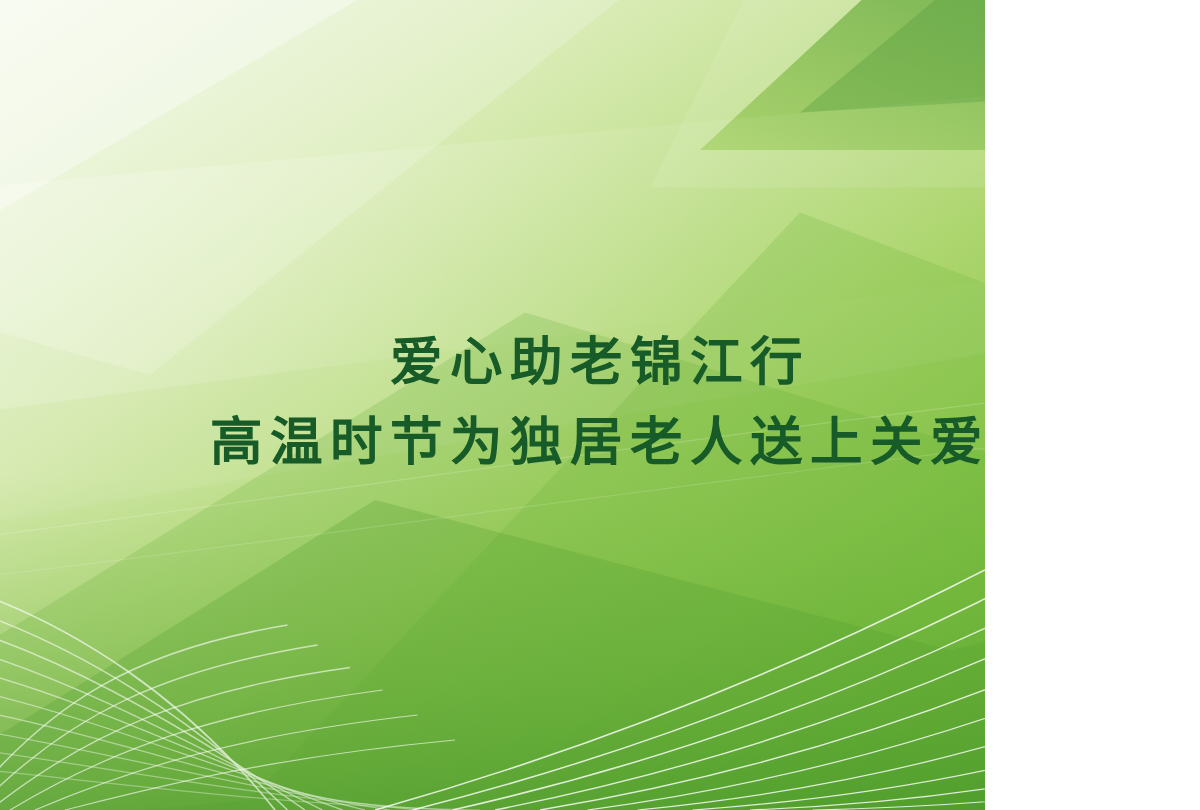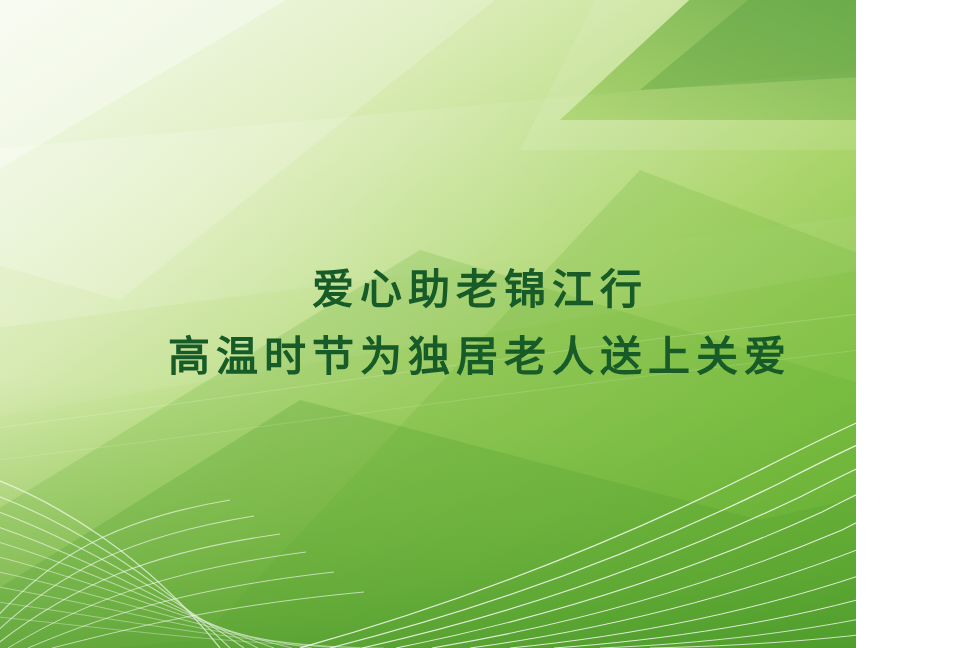--- a/index.html
+++ b/index.html
@@ -6,21 +6,21 @@
   html, body {
     margin: 0;
     padding: 0;
     background: #ffffff;
   }
   body {
     font-family: "Liberation Sans", "DejaVu Sans", sans-serif;
   }
   .banner {
     position: relative;
-    width: 856px;
+    width: 788px;
     height: 648px;
     overflow: hidden;
     background: #fdba74;
   }
   .banner svg.bg {
     position: absolute;
     top: 0;
     left: 0;
     width: 960px;
     height: 648px;
@@ -46,20 +46,21 @@
     text-align: center;
     white-space: nowrap;
     line-height: 1.35;
   }
   .title-line.line1 {
     font-size: 42px;
     margin-bottom: 10px;
   }
   .title-line.line2 {
     font-size: 42px;
+    font-family: Liberation Mono, monospace;
   }
 </style>
 </head>
 <body>
 
 <div class="banner">
 
   <svg class="bg" viewBox="0 0 960 648" preserveAspectRatio="none">
     <defs>
       <linearGradient id="gMain" x1="0" y1="0" x2="1" y2="1">

